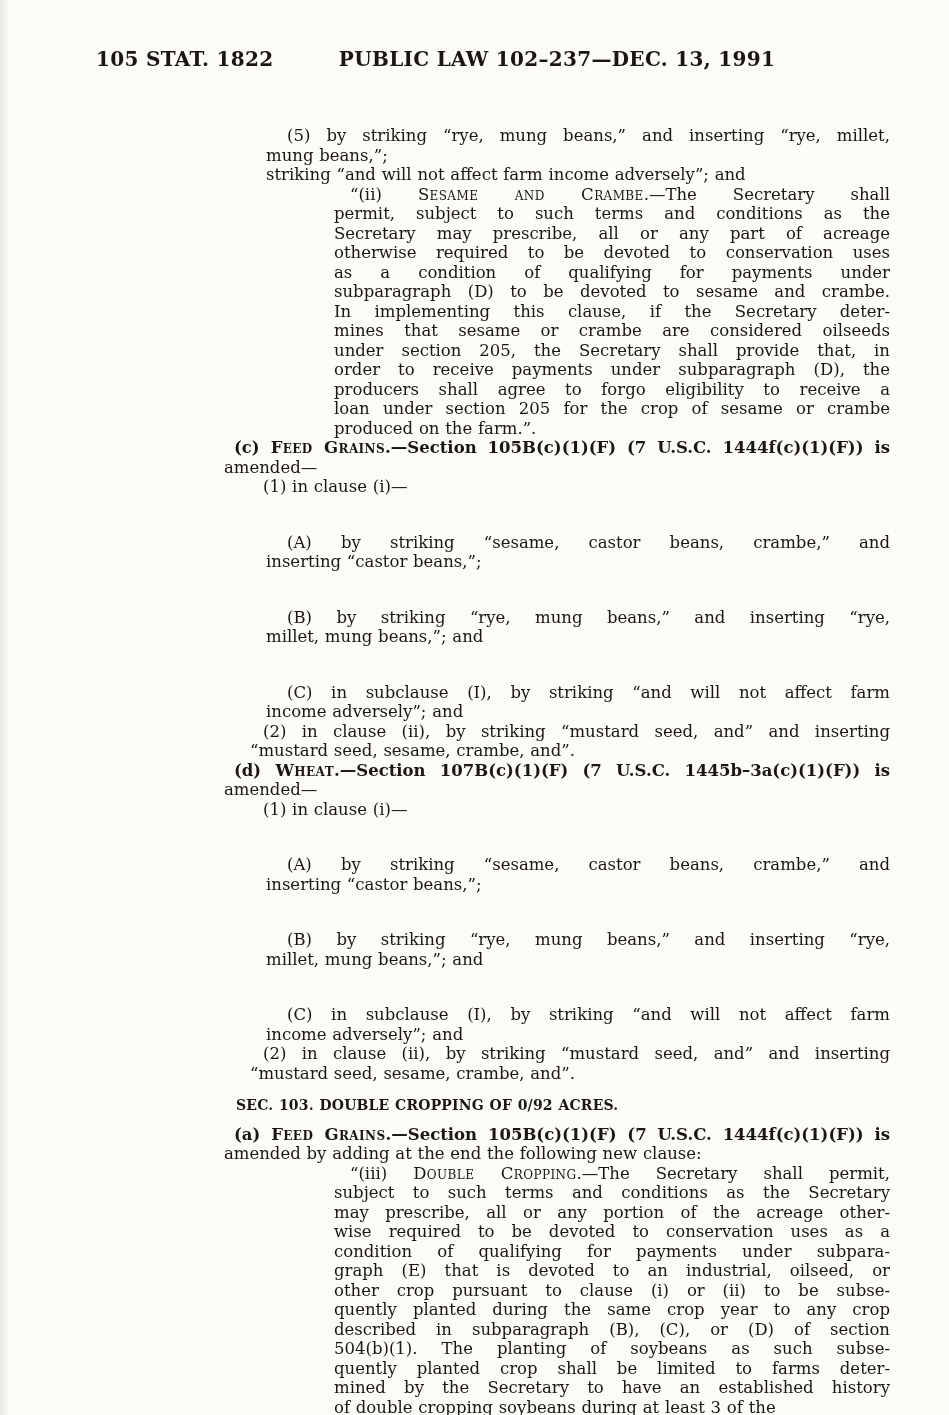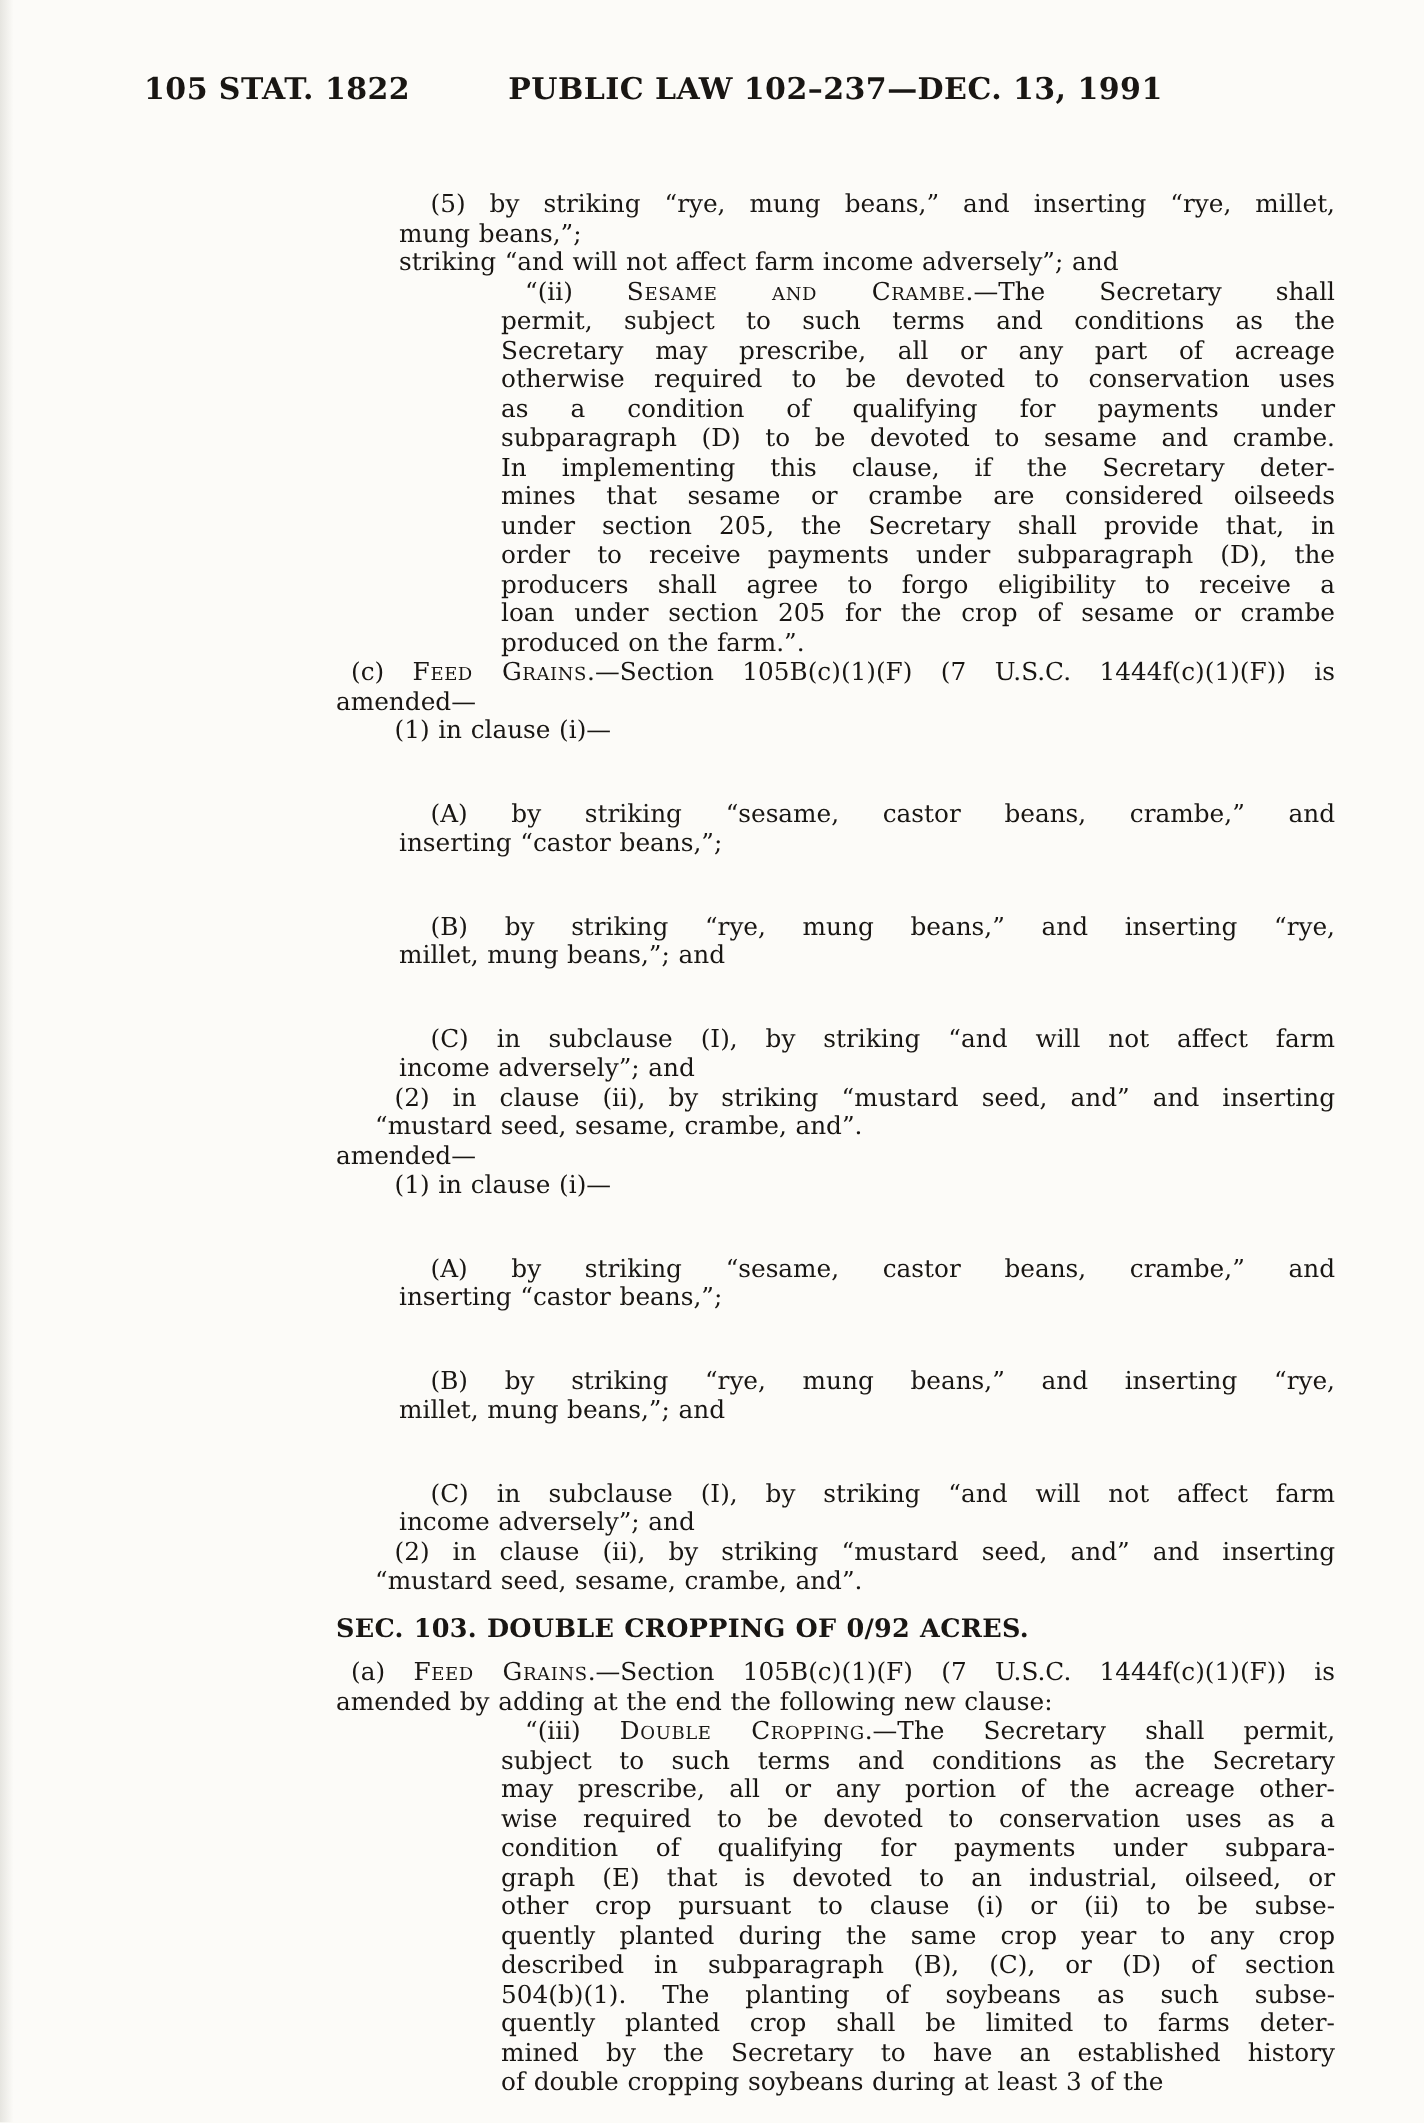--- a/index.html
+++ b/index.html
@@ -30,28 +30,28 @@
   .law-title  { position: absolute; left: 224px; top: 0; width: 666px; text-align: center; white-space: nowrap; }
 
   .text-body {
     position: absolute; top: 90px; left: 224px; width: 666px;
     font-size: 16.5px; line-height: 19.5px;
     word-spacing: 0.5px;
   }
   .line { text-align: justify; text-align-last: justify; }
   .block .line:last-child { text-align-last: left; }
 
-  .para  .first { text-indent: 10px; }
+  .para  .first { text-indent: 10px; font-weight: bold; }
   .item1 { padding-left: 26px; }  .item1 .first { text-indent: 13px; }
   .item2 { padding-left: 42px; }  .item2 .first { text-indent: 21px; margin-top: 36px; }
   .quote { padding-left: 110px; } .quote .first { text-indent: 16px; }
 
   .heading {
-    font-weight: bold; font-size: 17px; line-height: 19.5px;
-    margin: 13px 0 9px 0; letter-spacing: 0.2px;
+    font-weight: bold; font-size: 14px; line-height: 19.5px;
+    margin: 13px 0 9px 12px; letter-spacing: 0.2px;
   }
   .heading .line { text-align-last: left; }
 
   .sc { font-variant: small-caps; letter-spacing: 0.4px; }
 </style>
 </head>
 <body>
 
 <div class="page">
   <div class="page-header">
@@ -98,20 +98,21 @@
       </div>
       <div class="block item2">
         <div class="line first">(C) in subclause (I), by striking “and will not affect farm</div>
         <div class="line">income adversely”; and</div>
       </div>
       <div class="block item1">
         <div class="line first">(2) in clause (ii), by striking “mustard seed, and” and inserting</div>
         <div class="line">“mustard seed, sesame, crambe, and”.</div>
       </div>
       <div class="block para">
+        <div class="line first">(d) <span class="sc">Wheat</span>.—Section 107B(c)(1)(F) (7 U.S.C. 1445b–3a(c)(1)(F)) is</div>
         <div class="line">amended—</div>
       </div>
       <div class="block item1">
         <div class="line first">(1) in clause (i)—</div>
       </div>
       <div class="block item2">
         <div class="line first">(A) by striking “sesame, castor beans, crambe,” and</div>
         <div class="line">inserting “castor beans,”;</div>
       </div>
       <div class="block item2">

